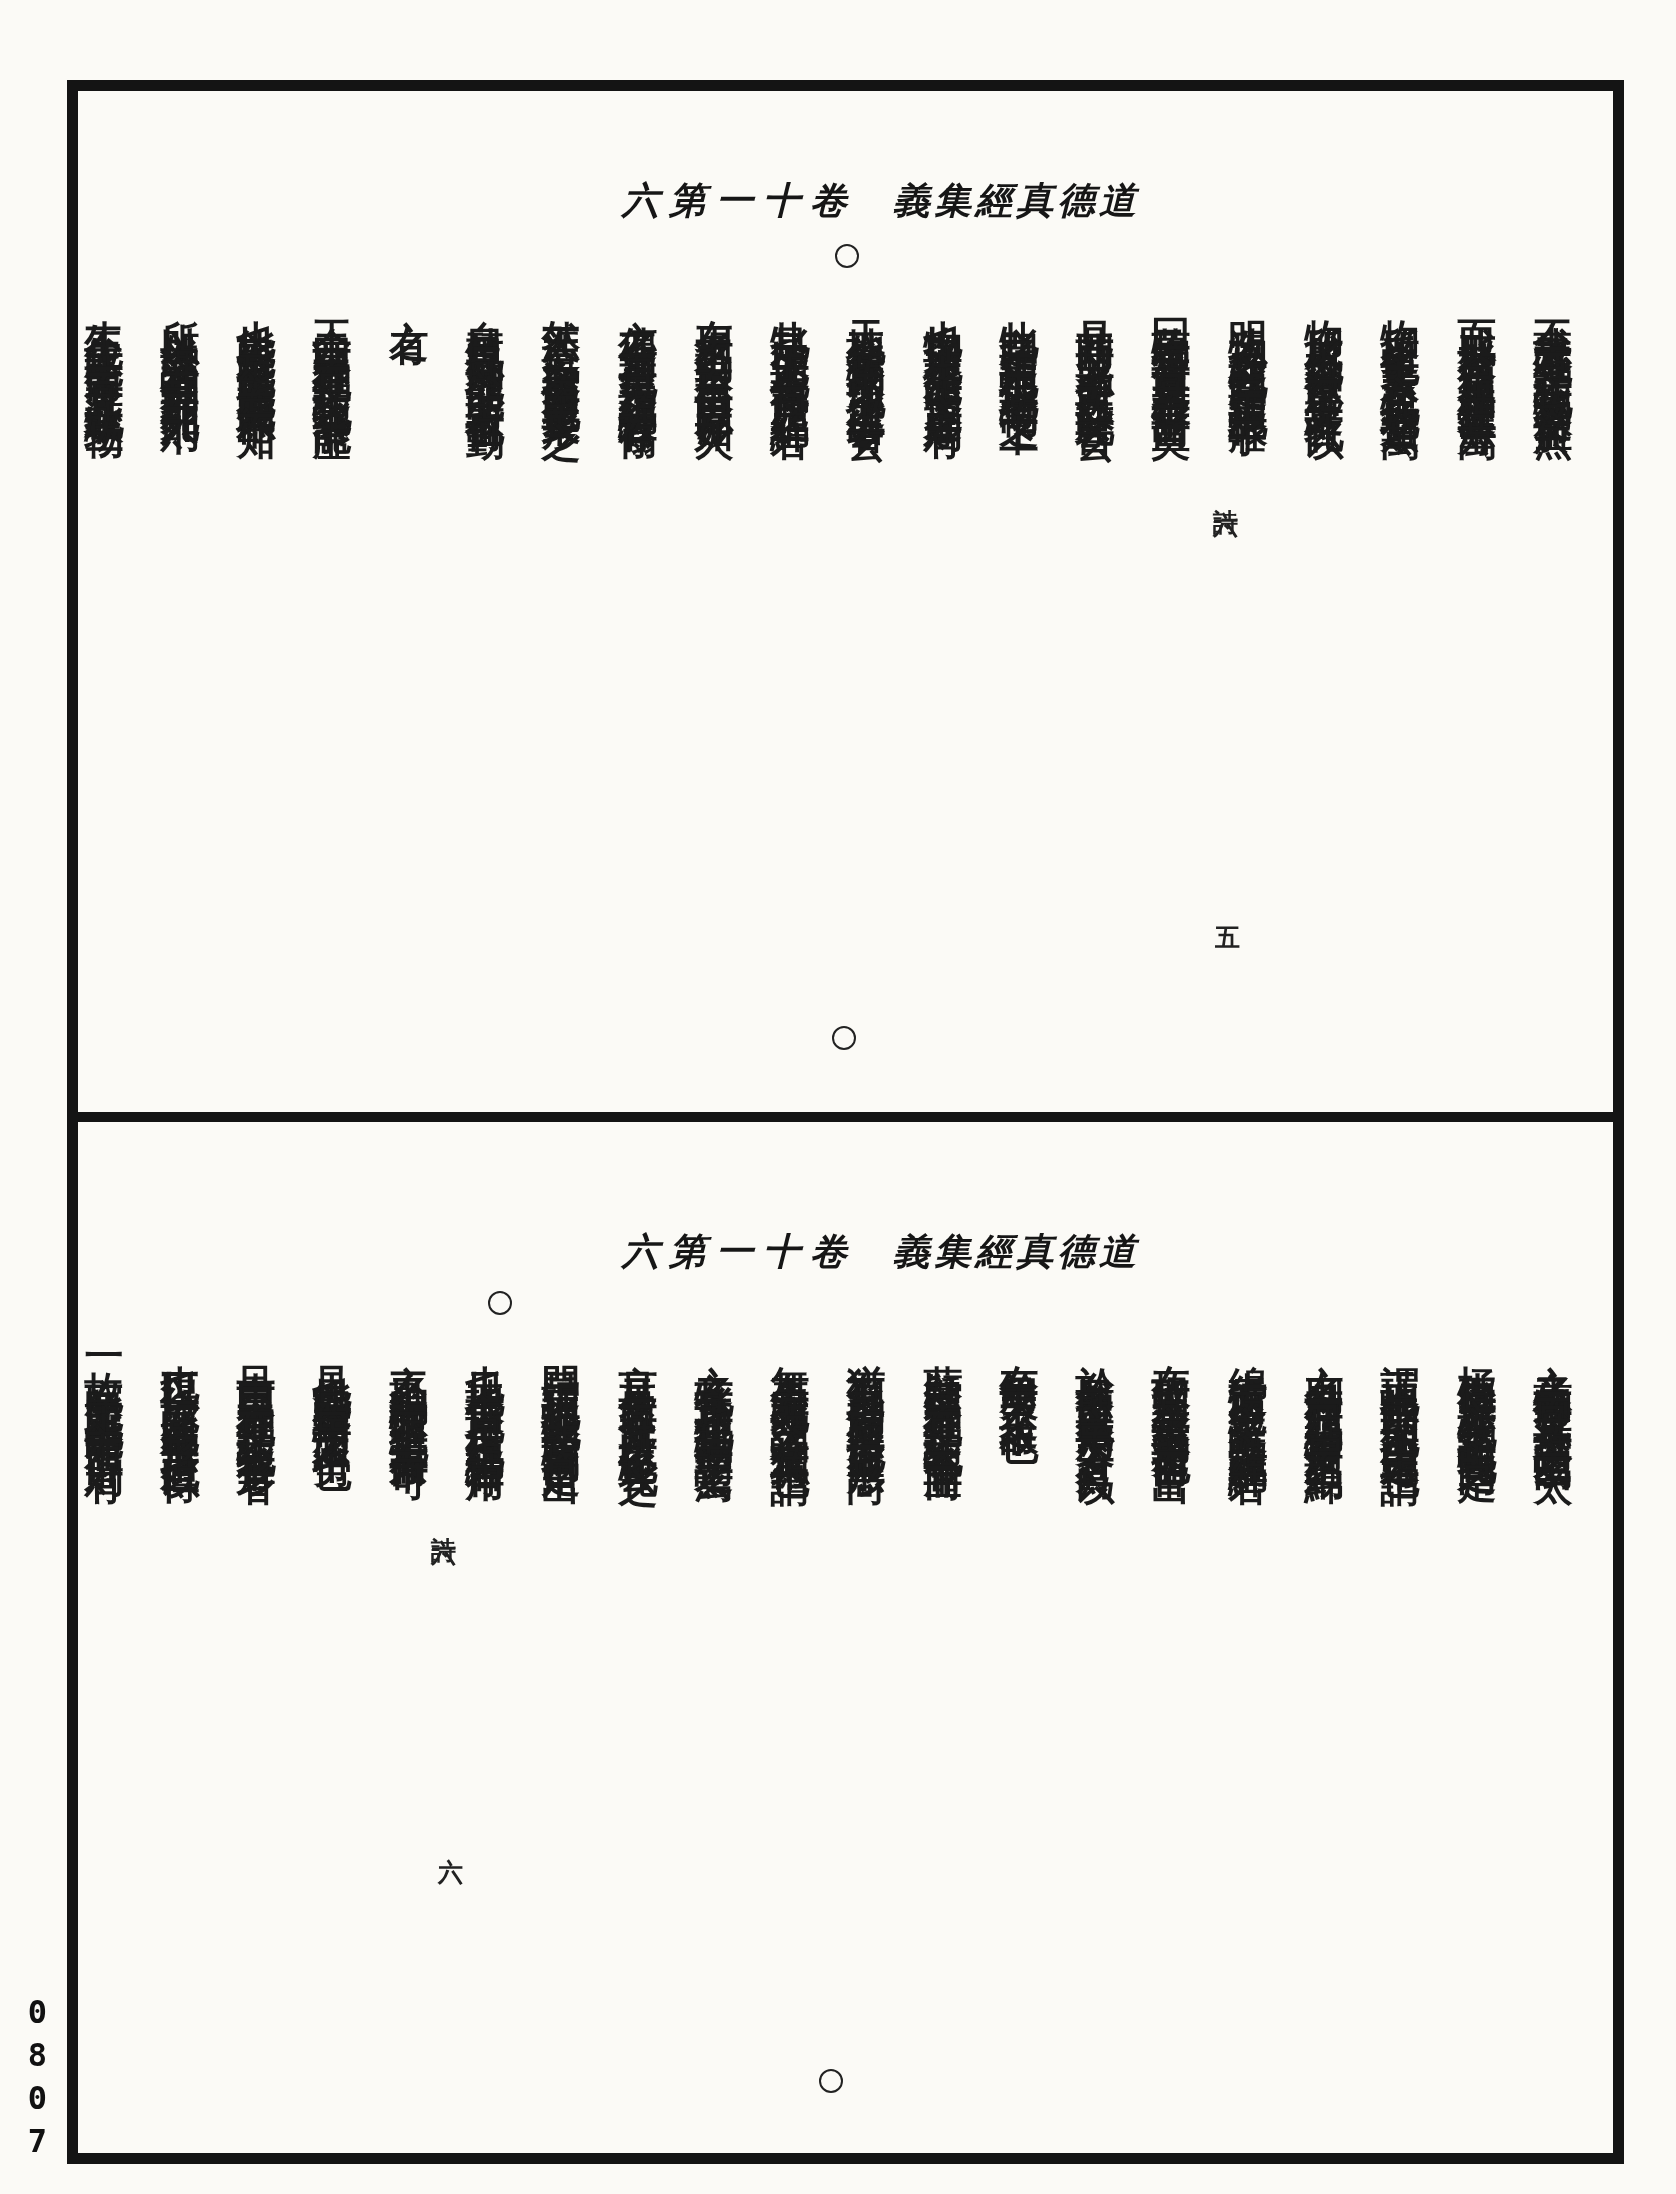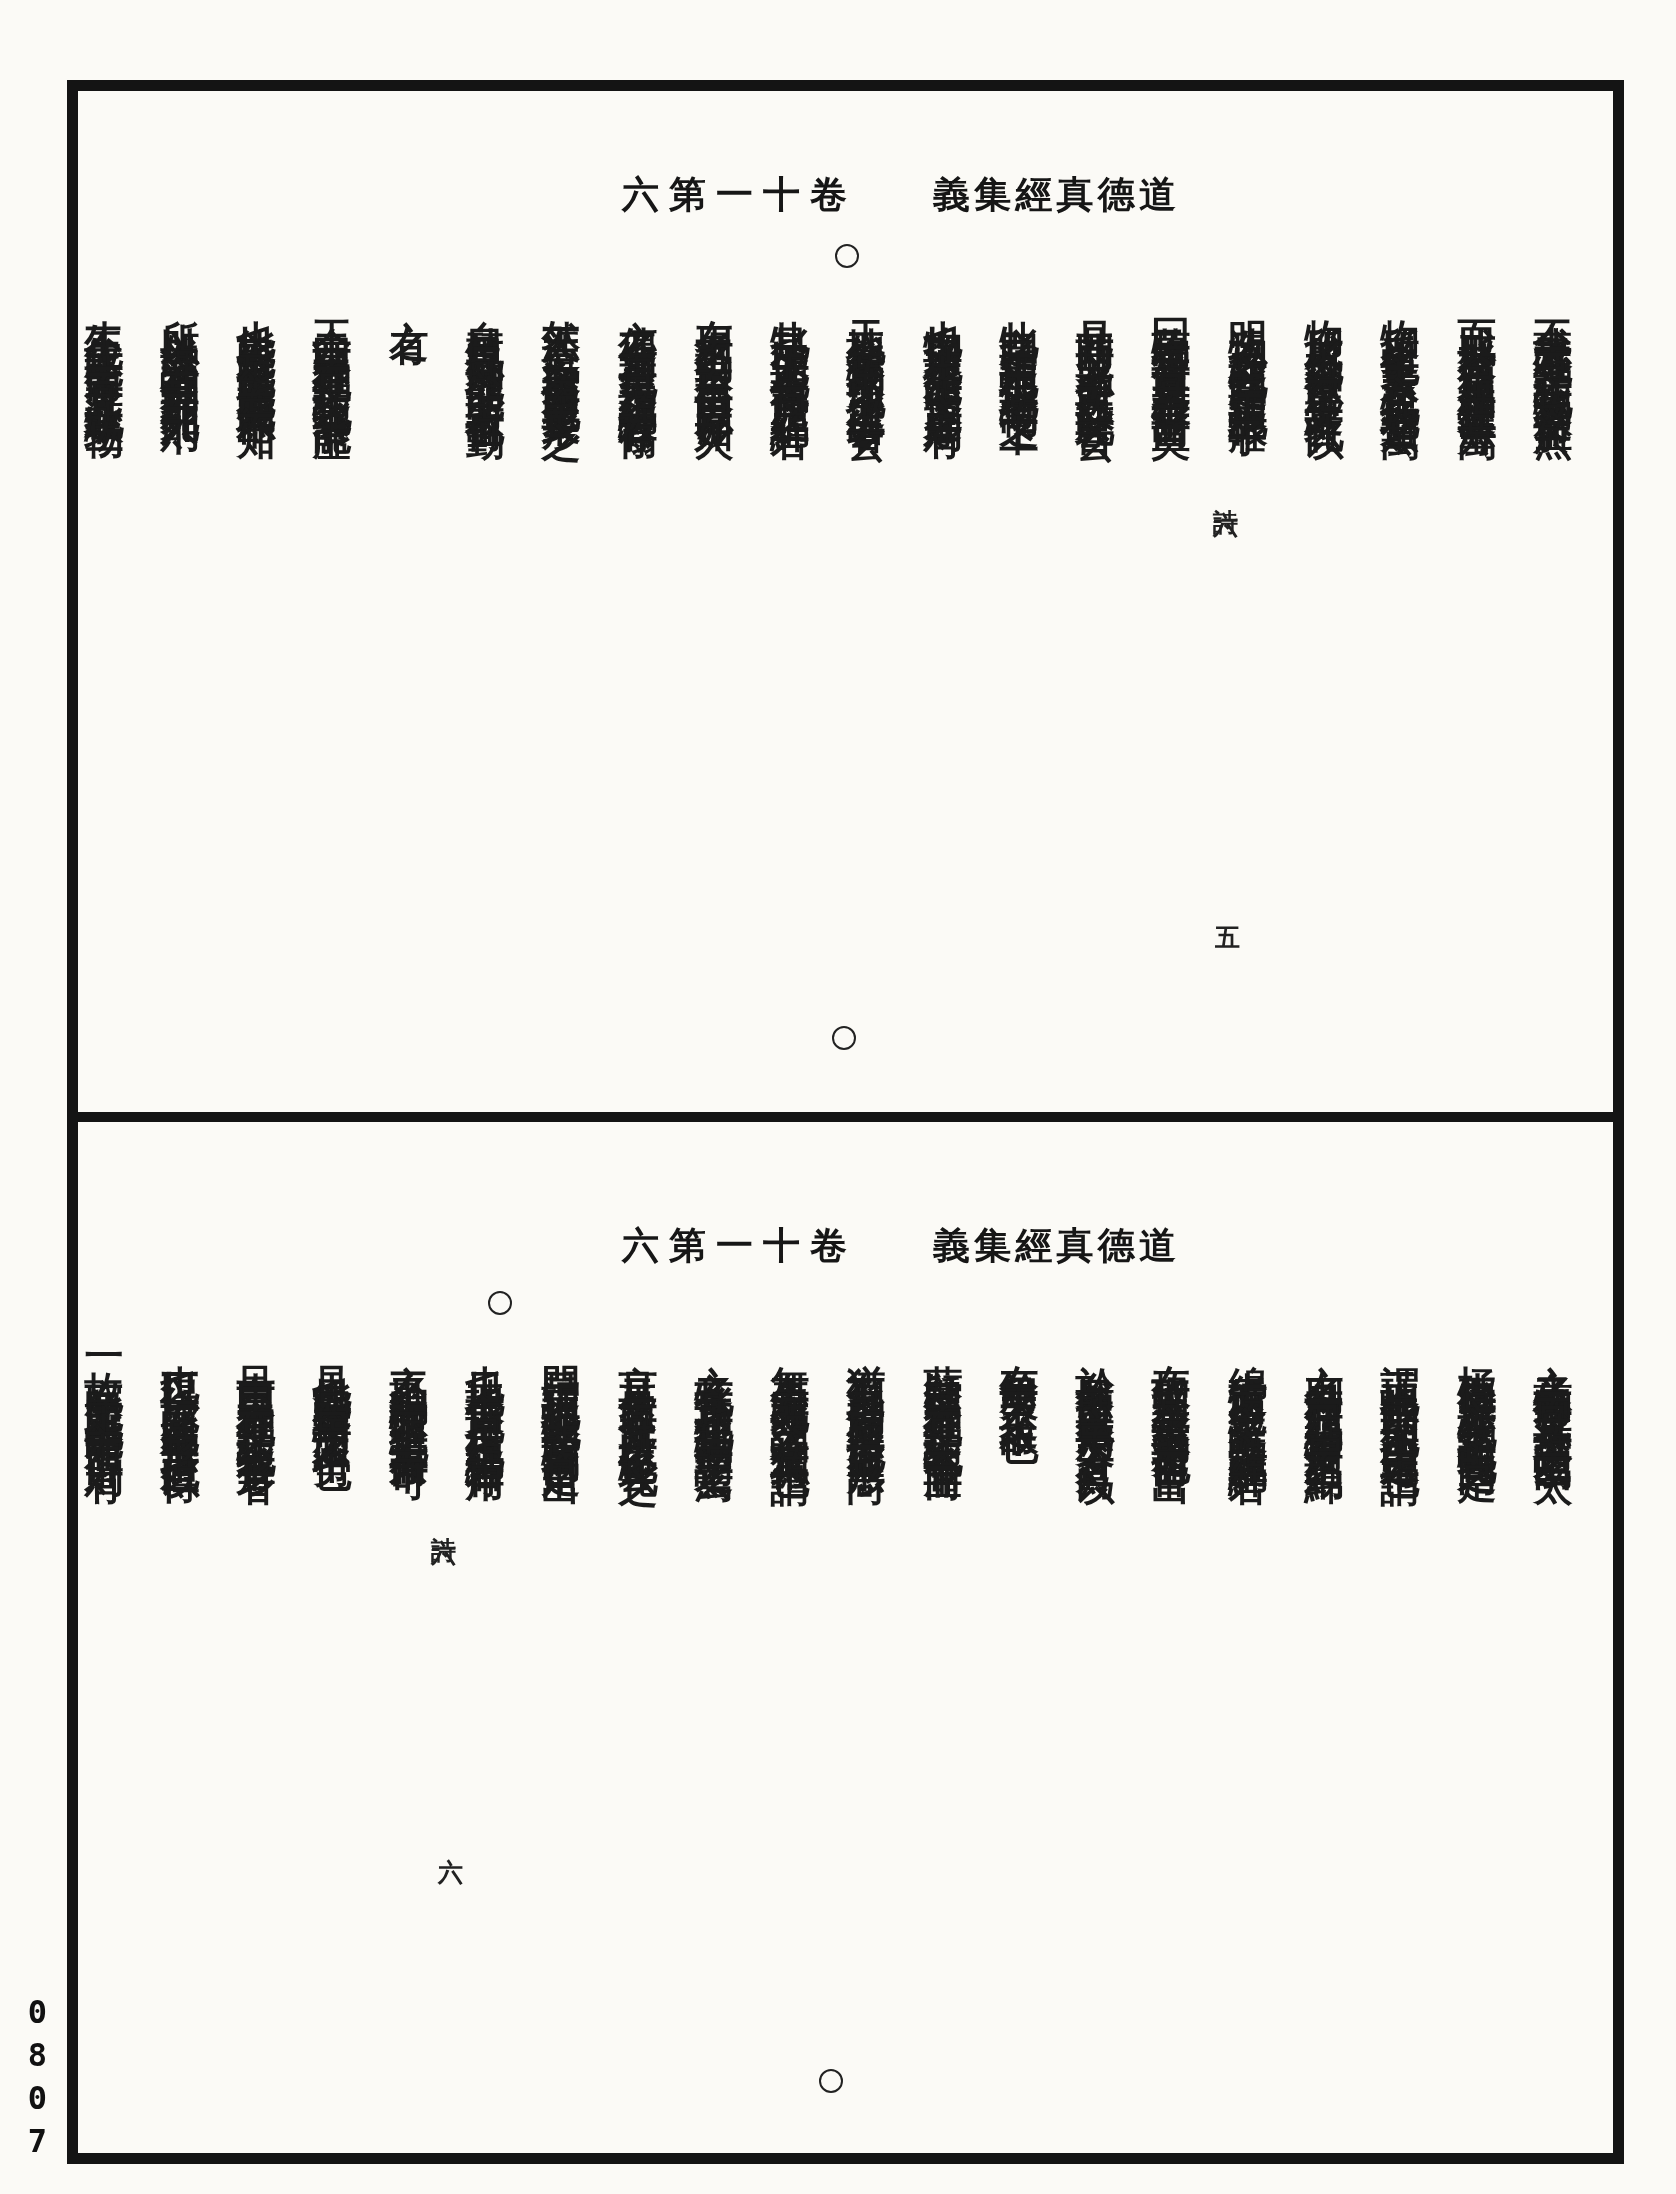--- a/index.html
+++ b/index.html
@@ -11,25 +11,26 @@
   }
   .frame{
     position:absolute;left:67px;top:80px;width:1535px;height:2062px;
     border:11px solid #141414;background:transparent;
   }
   .divider{
     position:absolute;left:78px;top:1112px;width:1535px;height:10px;
     background:#141414;
   }
   .hdr{
-    position:absolute;height:44px;display:flex;align-items:flex-end;
+    position:absolute;height:44px;display:flex;align-items:flex-start;
     font-size:37px;font-weight:700;letter-spacing:10px;white-space:nowrap;
     color:#161616;
+    font-style:italic;
   }
-  .hdr .title{letter-spacing:4.2px;margin-left:76px;}
+  .hdr .title{letter-spacing:4.2px;margin-left:36px;}
   .vcol{
     position:absolute;writing-mode:vertical-rl;text-orientation:upright;
     font-size:39px;line-height:39px;letter-spacing:6.7px;font-weight:600;
     color:#1b1b1b;white-space:nowrap;
   }
   .tcol{top:289px;}
   .bcol{top:1334px;}
   .circle{
     position:absolute;width:20px;height:20px;border:2.5px solid #222;
     border-radius:50%;background:transparent;

